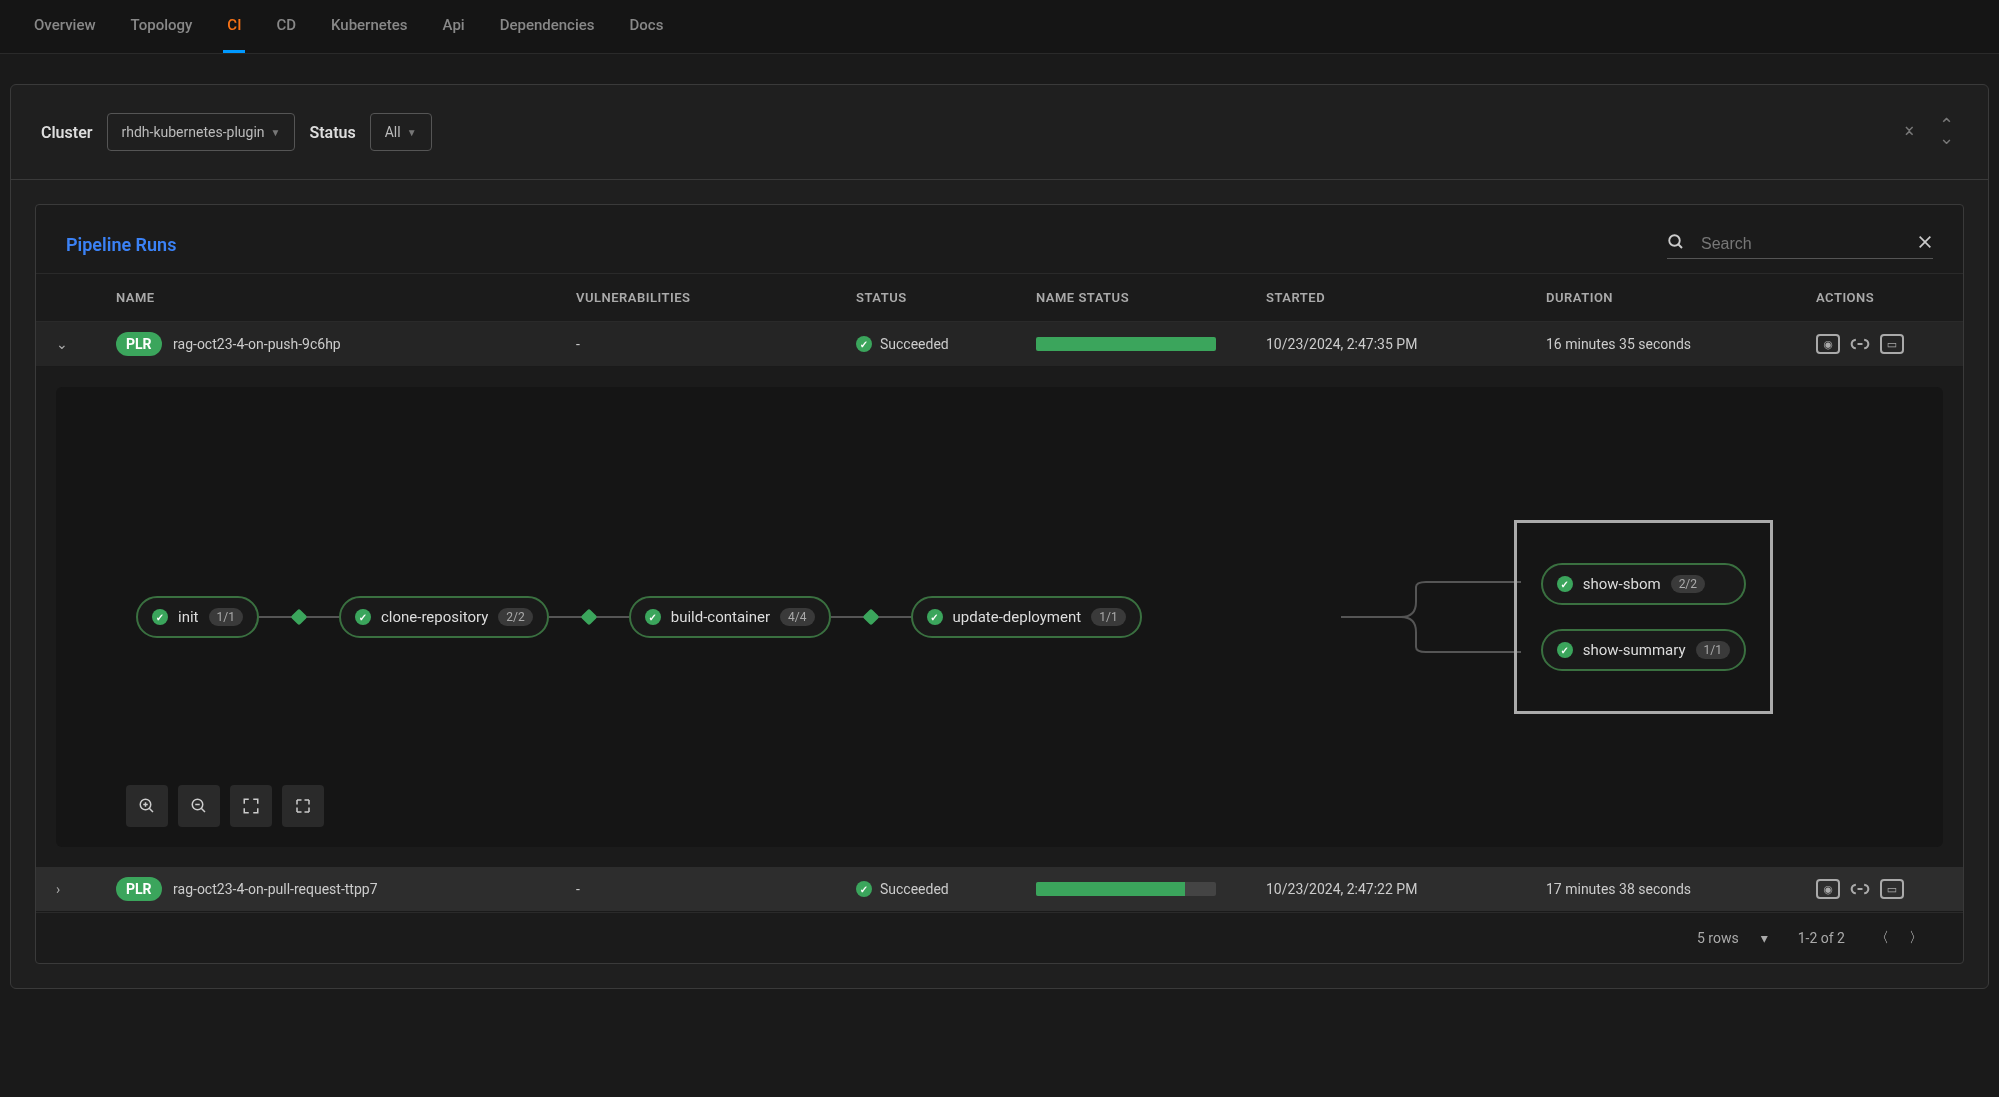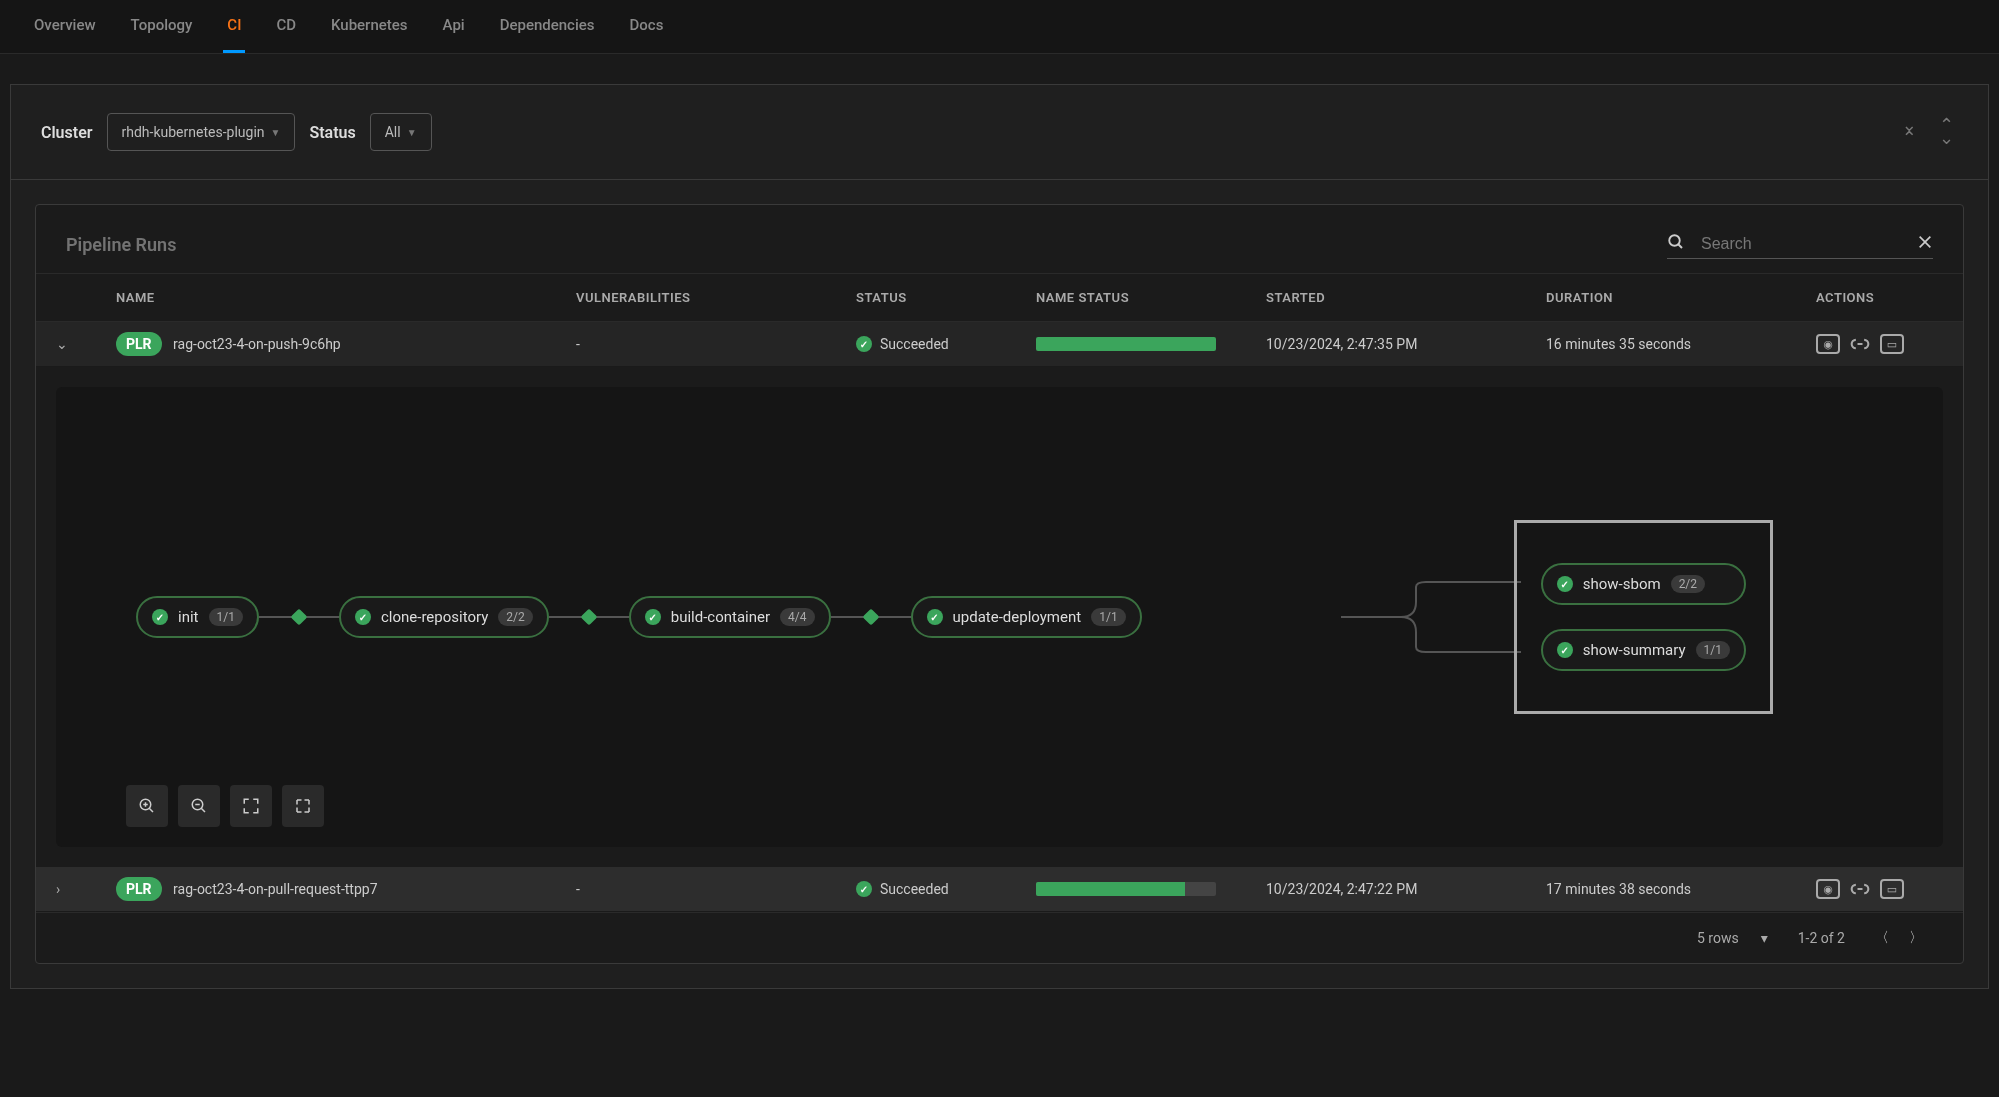--- a/index.html
+++ b/index.html
@@ -31,21 +31,21 @@
   font-weight: 500;
   font-size: 15px;
 }
 .tab.active {
   color: #f97316;
   border-bottom-color: #0099ff;
 }
 .main-panel {
   margin: 30px 10px;
   border: 1px solid #3a3a3a;
-  border-radius: 0;
+  border-radius: 6px;
   background: #1f1f1f;
 }
 .filter-bar {
   display: flex;
   align-items: center;
   gap: 14px;
   padding: 28px 30px;
   border-bottom: 1px solid #3a3a3a;
 }
 .filter-label {
@@ -88,21 +88,21 @@
   background: #1b1b1b;
 }
 .inner-header {
   display: flex;
   align-items: center;
   padding: 24px 30px 14px;
 }
 .inner-title {
   font-size: 18px;
   font-weight: 600;
-  color: #737373;
+  color: #3b82f6;
 }
 .search-wrap {
   margin-left: auto;
   display: flex;
   align-items: center;
   border-bottom: 1px solid #555;
   padding: 4px 0;
   gap: 16px;
 }
 .search-input {

